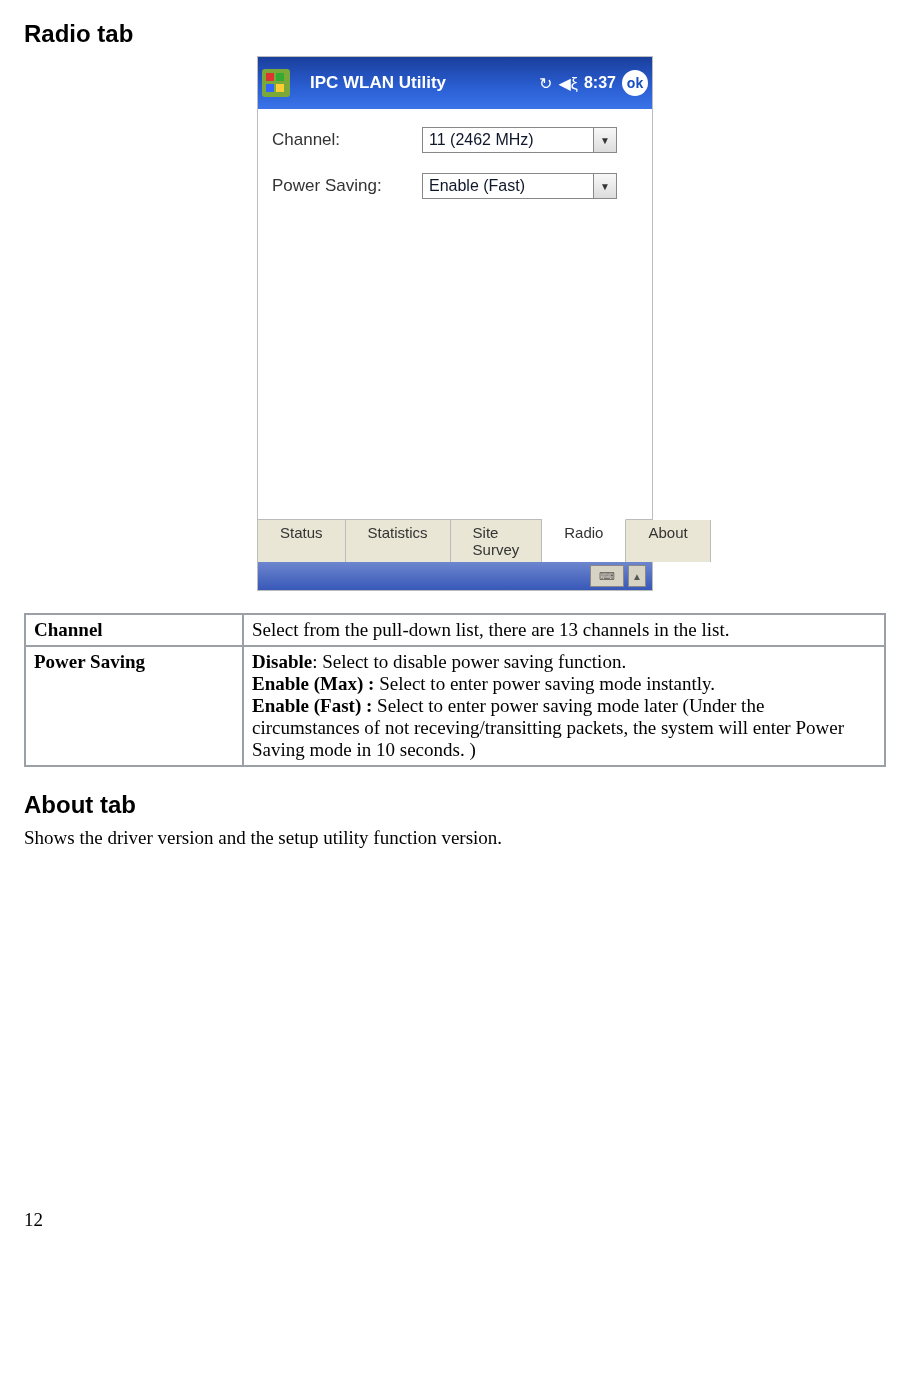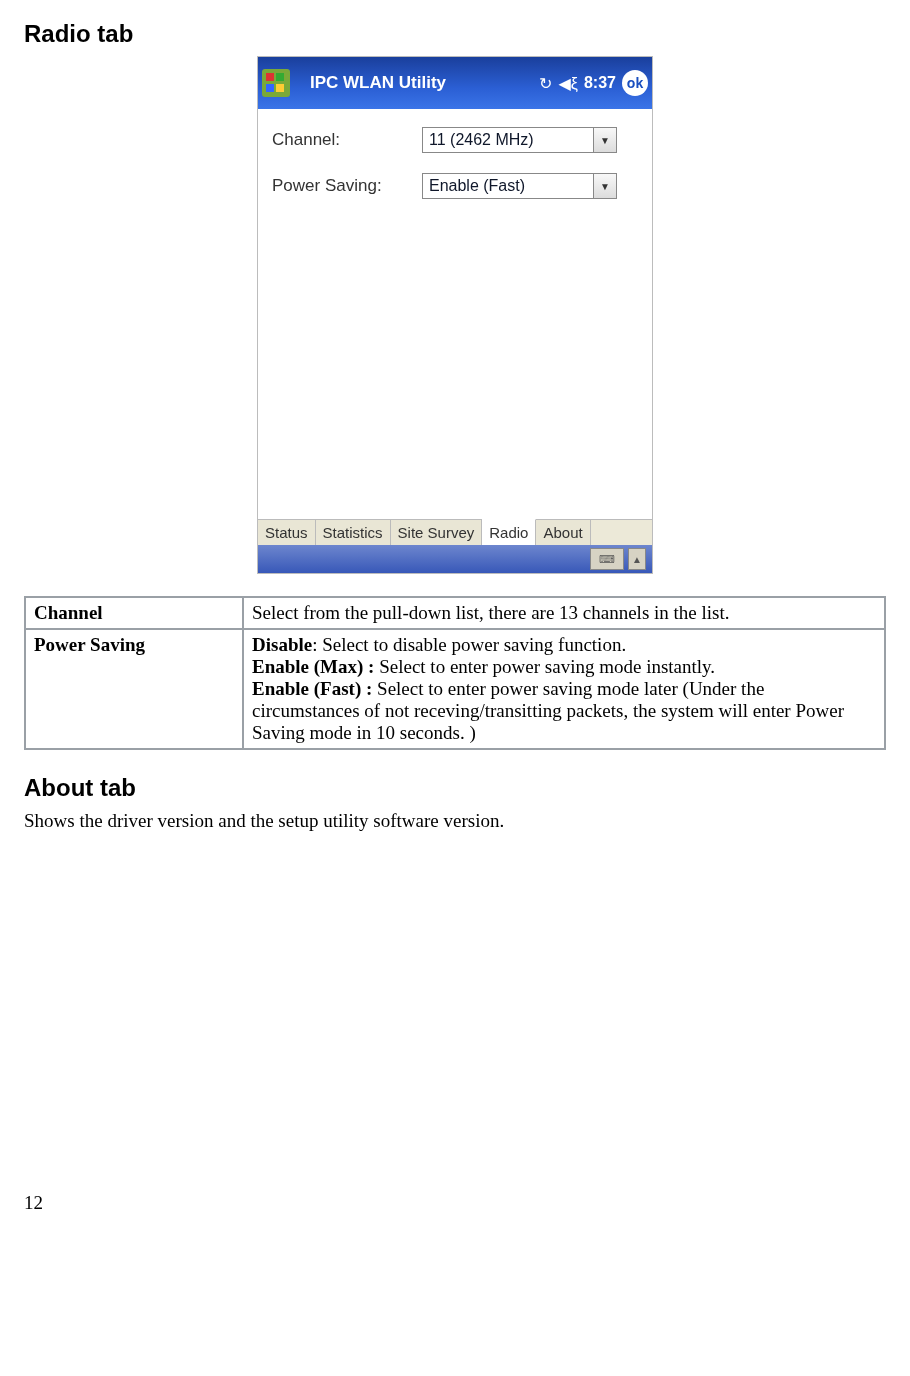--- a/index.html
+++ b/index.html
@@ -99,21 +99,21 @@
     display: flex; align-items: center; justify-content: center;
     font-size: 10px;
   }
   .tabbar {
     display: flex;
     background: #ece9d8;
     border-top: 1px solid #bbb;
     font-size: 15px;
   }
   .tab {
-    padding: 4px 7px;
+    padding: 4px 22px;
     border-right: 1px solid #bbb;
     background: #e9e6d5;
     color: #333;
   }
   .tab.active {
     background: #fff;
     border-top: 1px solid #fff;
     margin-top: -1px;
   }
   .bottombar {
@@ -224,15 +224,15 @@
     <td>
       <span class="bold">Disable</span><span>: Select to disable power saving function.</span><br>
       <span class="bold">Enable (Max) : </span><span>Select to enter power saving mode instantly.</span><br>
       <span class="bold">Enable (Fast) : </span><span>Select to enter power saving mode later (Under the circumstances of not receving/transitting packets, the system will enter Power Saving mode in 10 seconds. )</span>
     </td>
   </tr>
 </tbody>
   </table>
 
 <h2 class="section">About tab</h2>
-<p style="margin-top:6px;">Shows the driver version and the setup utility software version.</p>
+<p style="margin-top:6px;">Shows the driver version and the setup utility function version.</p>
 
 <div class="page-num">12</div>
 
 </body></html>

